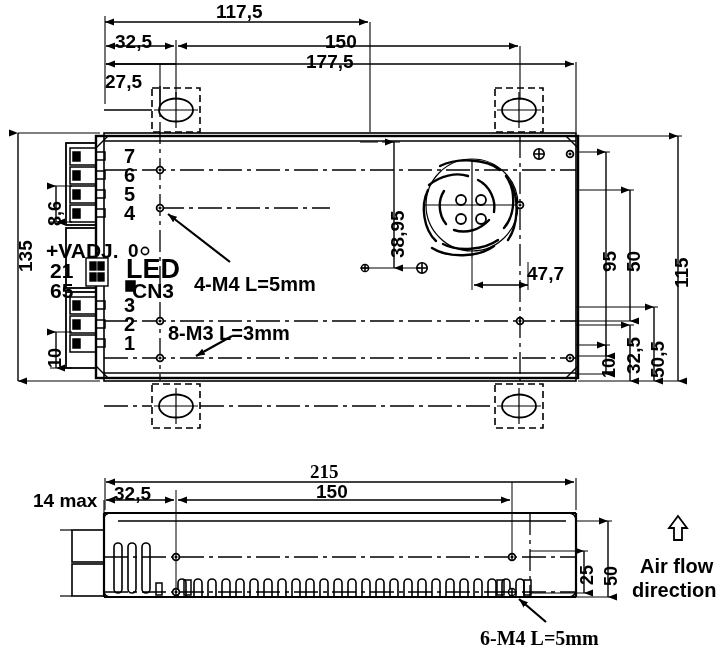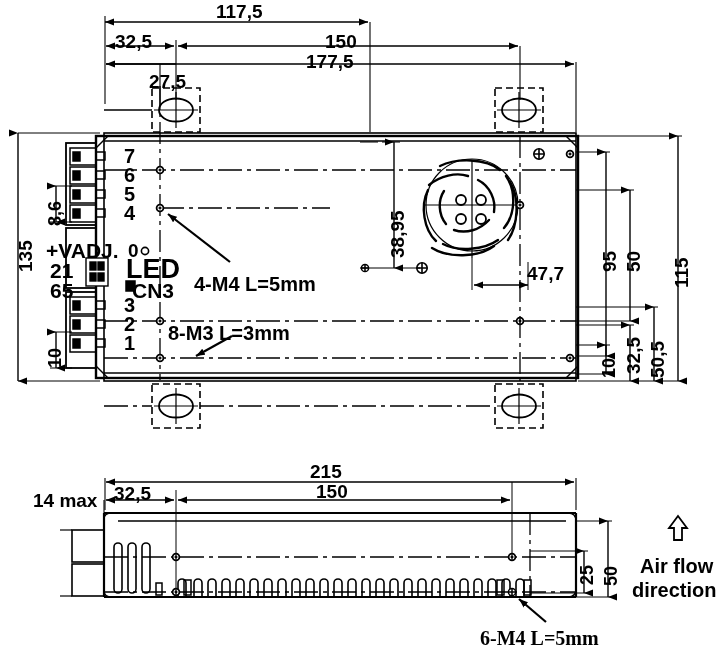--- a/index.html
+++ b/index.html
@@ -316,21 +316,21 @@
     <path d="M519,599 L546,622" stroke-width="2.2" marker-start="url(#arrL)"></path>
 
     <path d="M678,516 l9,12 h-5 v12 h-8 v-12 h-5 z" stroke-width="1.8" fill="#fff"></path>
   </g>
 </svg>
 
 <div class="lbl" style="left:216px;top:2px;font-size:19px;">117,5</div>
 <div class="lbl" style="left:115px;top:32px;font-size:19px;">32,5</div>
 <div class="lbl" style="left:325px;top:32px;font-size:19px;">150</div>
 <div class="lbl" style="left:306px;top:52px;font-size:19px;">177,5</div>
-<div class="lbl" style="left:105px;top:72px;font-size:19px;padding-left:44px;">27,5</div>
+<div class="lbl" style="left:105px;top:72px;font-size:19px;">27,5</div>
 <div class="lbl" style="left:527px;top:264px;font-size:19px;">47,7</div>
 
 <div class="lbl vlbl" style="left:16px;top:272px;font-size:19px;transform:rotate(-90deg);">135</div>
 <div class="lbl vlbl" style="left:46px;top:226px;font-size:18px;transform:rotate(-90deg);">8,6</div>
 <div class="lbl vlbl" style="left:46px;top:368px;font-size:18px;transform:rotate(-90deg);">10</div>
 <div class="lbl vlbl" style="left:388px;top:258px;font-size:19px;transform:rotate(-90deg);">38,95</div>
 <div class="lbl vlbl" style="left:600px;top:272px;font-size:19px;transform:rotate(-90deg);">95</div>
 <div class="lbl vlbl" style="left:624px;top:272px;font-size:19px;transform:rotate(-90deg);">50</div>
 <div class="lbl vlbl" style="left:672px;top:288px;font-size:19px;transform:rotate(-90deg);">115</div>
 <div class="lbl vlbl" style="left:624px;top:374px;font-size:19px;transform:rotate(-90deg);">32,5</div>
@@ -348,21 +348,21 @@
 <div class="lbl" style="left:46px;top:240px;font-size:21px;">+VADJ.</div>
 <div class="lbl" style="left:50px;top:260px;font-size:21px;text-align:right;">21</div>
 <div class="lbl" style="left:50px;top:280px;font-size:21px;">65</div>
 <div class="lbl" style="left:128px;top:241px;font-size:19px;">0</div>
 <div class="lbl" style="left:126px;top:256px;font-size:27px;">LED</div>
 <div class="lbl" style="left:132px;top:280px;font-size:21px;">CN3</div>
 
 <div class="lbl" style="left:194px;top:262px;font-size:20px;margin-top:12px;">4-M4 L=5mm</div>
 <div class="lbl" style="left:168px;top:323px;font-size:20px;">8-M3 L=3mm</div>
 
-<div class="lbl" style="left:310px;top:462px;font-size:19px;">215</div>
+<div class="lbl" style="left:310px;top:462px;font-size:19px;font-family:Liberation Serif, serif;">215</div>
 <div class="lbl" style="left:316px;top:482px;font-size:19px;">150</div>
 <div class="lbl" style="left:114px;top:484px;font-size:19px;">32,5</div>
 <div class="lbl" style="left:33px;top:491px;font-size:19px;">14 max</div>
 <div class="lbl vlbl" style="left:578px;top:585px;font-size:18px;transform:rotate(-90deg);">25</div>
 <div class="lbl vlbl" style="left:602px;top:586px;font-size:18px;transform:rotate(-90deg);">50</div>
 <div class="lbl" style="left:480px;top:628px;font-size:20px;font-family:Liberation Serif, serif;">6-M4 L=5mm</div>
 
 <div class="lbl" style="left:640px;top:556px;font-size:20px;text-align:center;">Air flow</div>
 <div class="lbl" style="left:632px;top:580px;font-size:20px;">direction</div>
 

